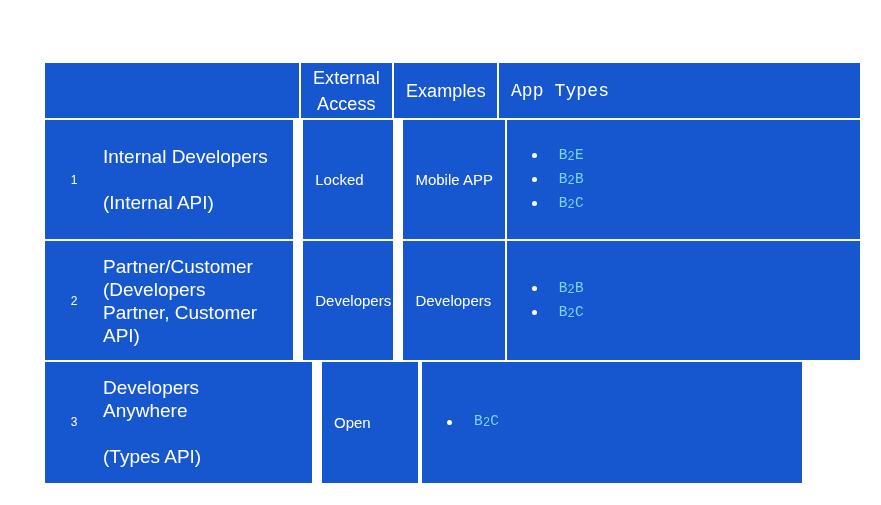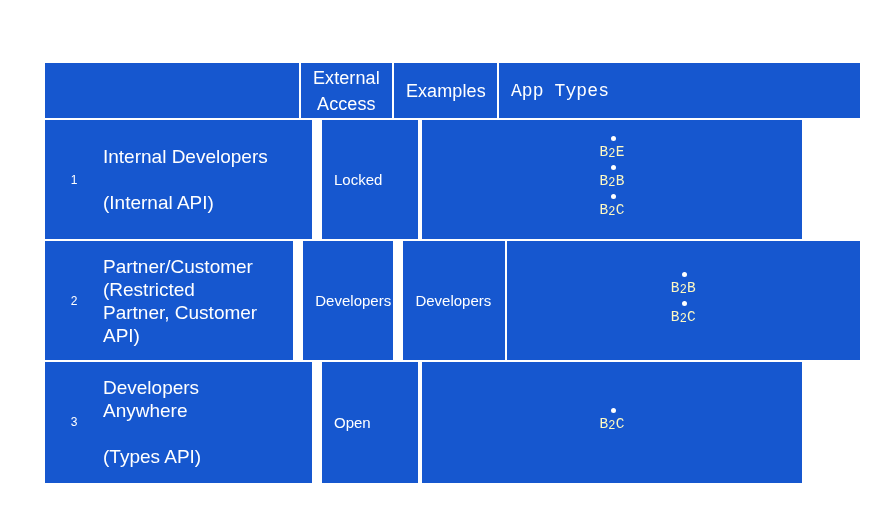--- a/index.html
+++ b/index.html
@@ -124,25 +124,25 @@
     justify-content: center;
     padding-left: 0;
   }
   .bullet-list {
     margin: 0;
     padding: 0;
     list-style: none;
   }
   .bullet-item {
     display: flex;
-    flex-direction: column;
+    flex-direction: row;
     align-items: center;
     font-size: 14.5px;
     line-height: 22px;
-    color: #fef9c3;
+    color: #7dd3fc;
   }
   .bullet-dot {
     width: 5px;
     height: 5px;
     border-radius: 50%;
     background: #ffffff;
     margin-left: 25px;
     margin-right: 22px;
     flex: 0 0 5px;
   }
@@ -181,20 +181,21 @@
   <div class="t-row body-row-1">
     <div class="cell col-desc desc-cell">
       <span class="num">1</span>
       <span class="desc-text">Internal Developers
 
 (Internal API)</span>
     </div>
     <div class="col-gap"></div>
     <div class="cell col-access plain-cell">Locked</div>
     <div class="col-gap"></div>
+    <div class="cell col-example plain-cell">Mobile APP</div>
     <div class="col-gap"></div>
     <div class="cell col-apptype apptype-cell">
       <ul class="bullet-list">
           <li class="bullet-item">
             <span class="bullet-dot"></span>
             <span class="bullet-label">B<span class="sub2">2</span>E</span>
           </li>
           <li class="bullet-item">
             <span class="bullet-dot"></span>
             <span class="bullet-label">B<span class="sub2">2</span>B</span>
@@ -206,21 +207,21 @@
         </ul>
     </div>
   </div>
 
   <div class="row-gap"></div>
 
   <div class="t-row body-row-2">
     <div class="cell col-desc desc-cell">
       <span class="num">2</span>
       <span class="desc-text">Partner/Customer
-(Restricted
+(Developers
 Partner, Customer
 API)</span>
     </div>
     <div class="col-gap"></div>
     <div class="cell col-access plain-cell">Developers</div>
     <div class="col-gap"></div>
     <div class="cell col-example plain-cell">Developers</div>
     <div class="col-gap"></div>
     <div class="cell col-apptype apptype-cell">
       <ul class="bullet-list">

